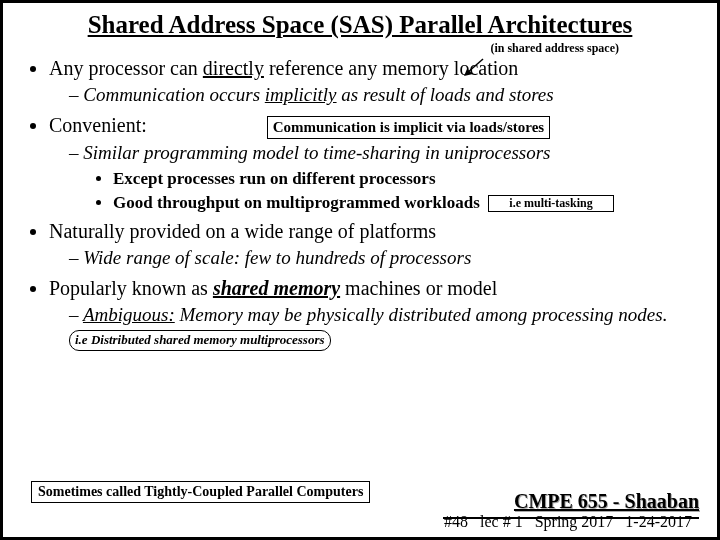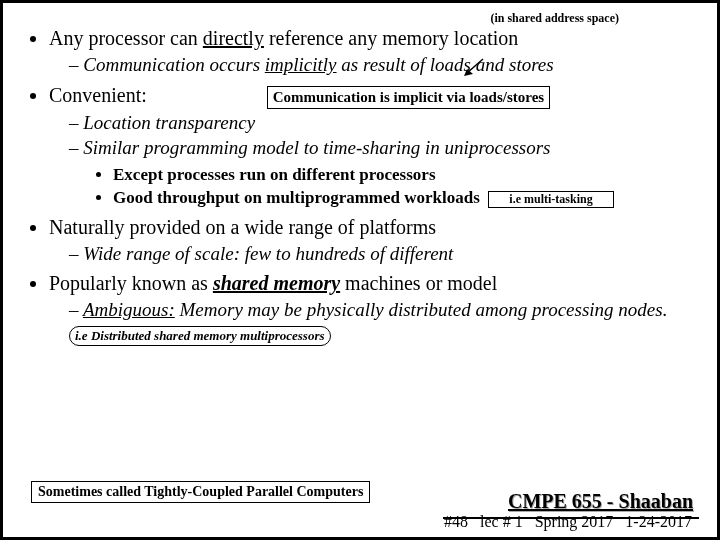--- a/index.html
+++ b/index.html
@@ -36,21 +36,21 @@
   ul.dash > li { font-size: 19px; margin: 2px 0; }
   ul.dash > li::before { content: "– "; }
   ul.dots { list-style: disc; margin: 2px 0 4px 0; padding-left: 48px; }
   ul.dots > li { font-size: 17px; font-weight: bold; margin: 2px 16px; }
   .u { text-decoration: underline; }
   .bi { font-weight: bold; font-style: italic; text-decoration: underline; }
   .box { border: 1.5px solid #000; padding: 1px 5px; font-weight: bold; font-size: 15px; display:inline-block; white-space: nowrap; }
   .box-sm { border: 1.5px solid #000; padding: 0 20px; font-weight: bold; font-size: 12px; display:inline-block; white-space: nowrap; vertical-align: middle;}
   .footer-box { border: 1.5px solid #000; padding: 2px 6px; font-weight: bold; font-size: 14px; position: absolute; left: 28px; bottom: 34px;}
   .brand {
-    position: absolute; right: 24px; bottom: 24px;
+    position: absolute; right: 18px; bottom: 24px;
     font-size: 20px; font-weight: bold;
     text-decoration: underline;
     color: #000;
     text-shadow: 1px 1px 0 #aaa;
   }
   .brand-line {
     position: absolute; right: 18px; bottom: 18px; left: 440px;
     border-top: 2px solid #000;
   }
   .meta {
@@ -61,56 +61,56 @@
     position: absolute;
   }
   .nowrap { white-space: nowrap; }
   li { line-height: 1.25; }
 </style>
 </head>
 <body>
 
 <div class="slide">
 
+  <h1 class="title">Shared Address Space (SAS) Parallel Architectures</h1>
   <div class="annot-top">(in shared address space)</div>
 
   <svg class="arrow" style="left:460px; top:54px;" width="24" height="20">
     <line x1="20" y1="2" x2="4" y2="16" stroke="#000" stroke-width="1.5"></line>
     <polygon points="1,19 4,12 10,17" fill="#000"></polygon>
   </svg>
 
   <ul class="top">
     <li>
       <span>Any processor can </span><span class="u">directly</span><span> reference any memory location</span>
       <ul class="dash">
         <li><span>Communication occurs </span><span class="u">implicitly</span><span> as result of loads and stores</span></li>
       </ul>
     </li>
 
     <li>
       <span class="nowrap"><span>Convenient:</span>
       &nbsp;&nbsp;&nbsp;&nbsp;&nbsp;&nbsp;&nbsp;&nbsp;&nbsp;&nbsp;&nbsp;&nbsp;&nbsp;&nbsp;&nbsp;&nbsp;&nbsp;&nbsp;&nbsp;&nbsp;&nbsp;&nbsp;
       <span class="box">Communication is implicit via loads/stores</span></span>
       <ul class="dash">
-        <li>Location transparency</li>
         <li>Similar programming model to time-sharing in uniprocessors</li>
       </ul>
       <ul class="dots">
         <li>Except processes run on different processors</li>
         <li>
           <span>Good throughput on multiprogrammed workloads</span>
           &nbsp;<span class="box-sm">i.e multi-tasking</span>
         </li>
       </ul>
     </li>
 
     <li>
       <span>Naturally provided on a wide range of platforms</span>
       <ul class="dash">
-        <li>Wide range of scale: few to hundreds of different</li>
+        <li>Wide range of scale: few to hundreds of processors</li>
       </ul>
     </li>
 
     <li>
       <span>Popularly known as </span><span class="bi">shared memory</span><span> machines or model</span>
       <ul class="dash">
         <li><span class="u">Ambiguous:</span><span>  Memory may be physically distributed among processing nodes.</span>
         &nbsp;<span class="box" style="font-size:13px;border-radius:10px;">i.e Distributed shared memory multiprocessors</span>
         </li>
       </ul>

